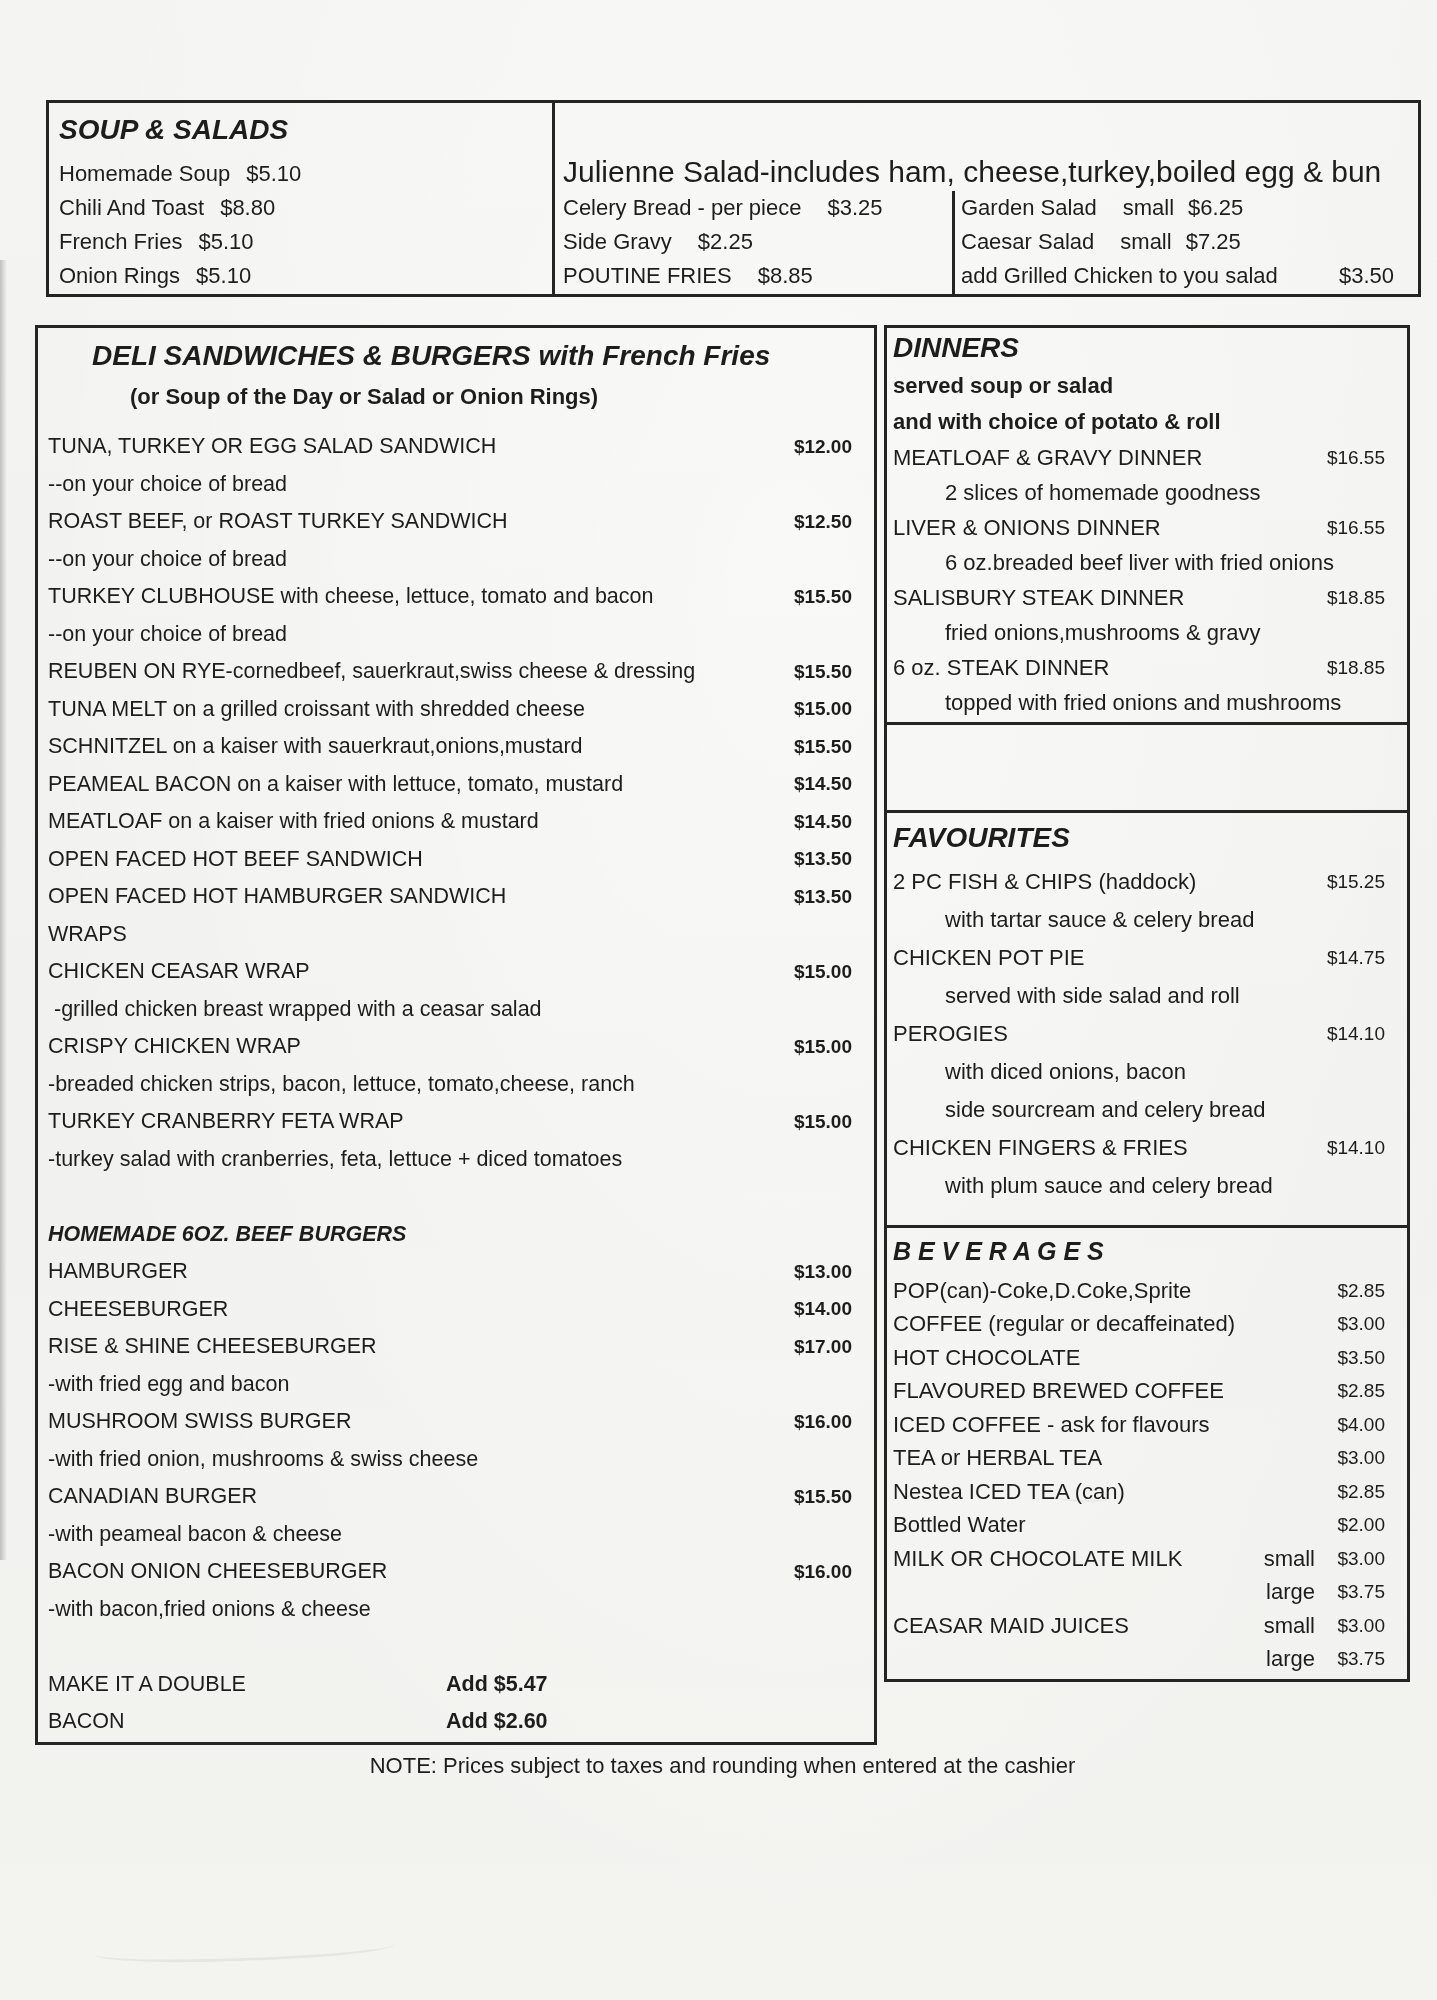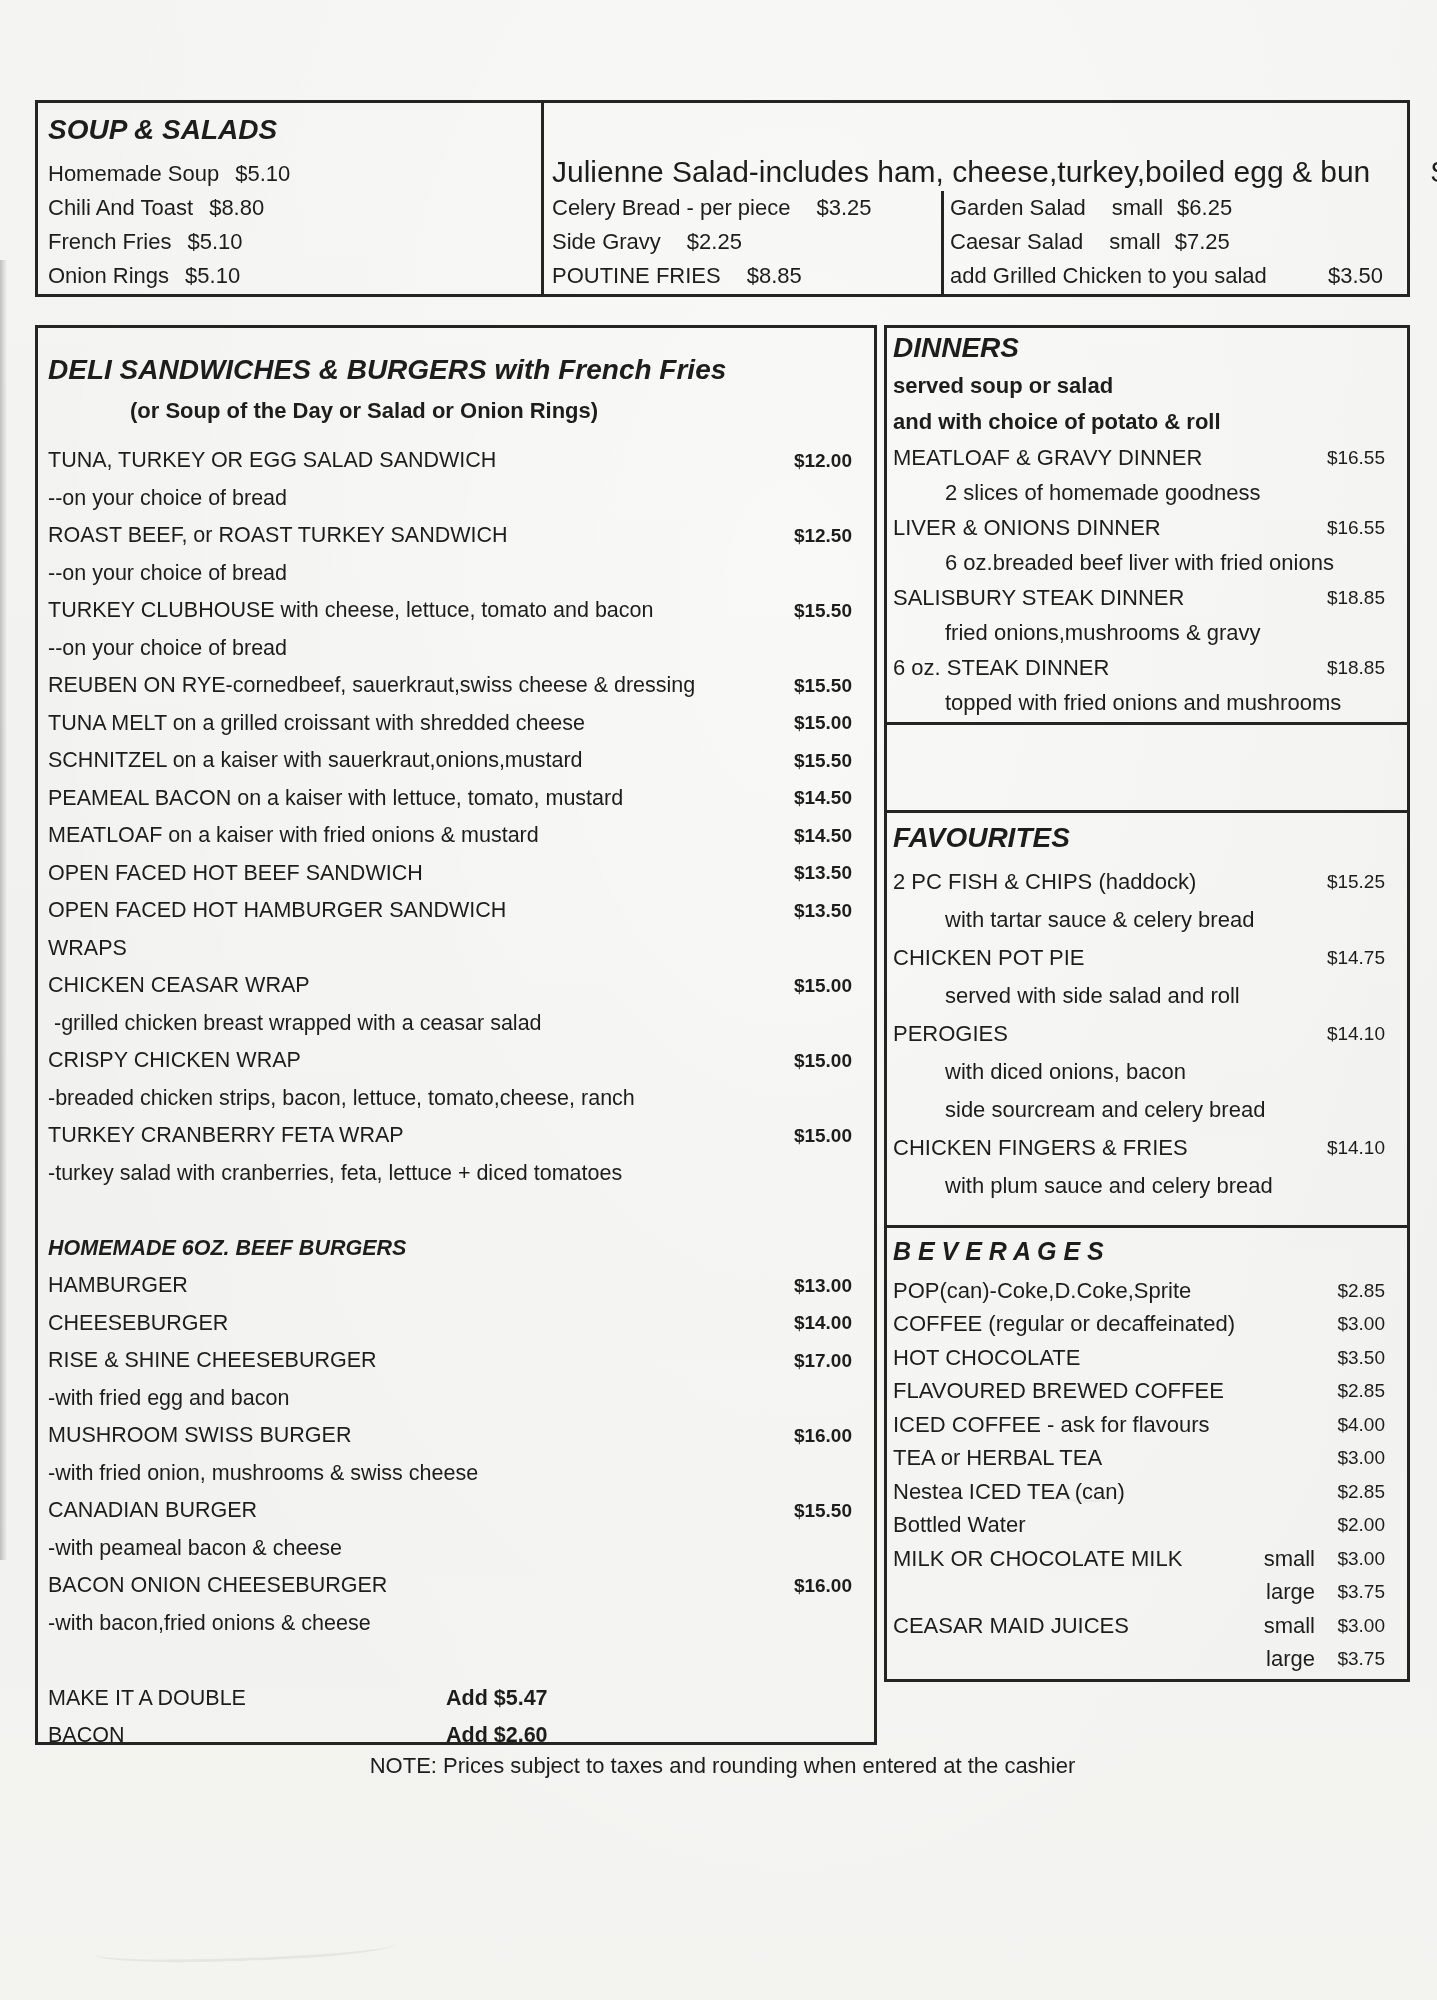--- a/index.html
+++ b/index.html
@@ -20,41 +20,41 @@
     border-bottom:3px solid #8a8a86;border-radius:50%;opacity:.12;transform:rotate(-2deg);}
   .smudge2{position:absolute;left:1050px;top:1490px;width:60px;height:10px;
     border-bottom:2px solid #9a9a96;border-radius:50%;opacity:.10;transform:rotate(3deg);}
 
   .box{position:absolute;border:3px solid #242424;box-sizing:border-box;}
   .row{display:flex;align-items:center;position:relative;}
   .nm{white-space:pre;}
   .sec-title{font-style:italic;font-weight:700;font-size:28px;display:flex;align-items:center;}
 
   
-  .soup-box{left:35px;top:100px;width:1375px;height:197px;}
+  .soup-box{left:46px;top:100px;width:1375px;height:197px;}
   .soup-left{position:absolute;left:0;top:0;bottom:0;width:506px;
     border-right:3px solid #242424;box-sizing:border-box;padding-left:10px;}
   .soup-left .sec-title{height:54px;}
   .soup-rows .row{height:34px;font-size:22px;}
   .soup-rows .pi{margin-left:16px;}
   .julienne{position:absolute;left:514px;right:8px;top:50px;height:38px;font-size:30px;gap:39px;}
   .julienne .pi{margin-left:22px;}
   .soup-mid{position:absolute;left:514px;top:88px;bottom:0;width:380px;}
   .soup-mid .row{height:34px;font-size:22px;}
   .soup-mid .pi{margin-left:26px;}
   .soup-r2{position:absolute;left:903px;top:88px;bottom:0;right:0;
     border-left:3px solid #242424;box-sizing:border-box;padding-left:6px;}
   .soup-r2 .row{height:34px;font-size:22px;}
   .soup-r2 .size{margin-left:26px;}
   .soup-r2 .pi{margin-left:14px;}
   .soup-r2 .spread .pi{position:absolute;right:24px;margin:0;}
 
   
   .deli-box{left:35px;top:325px;width:842px;height:1420px;padding-left:10px;}
-  .deli-title{height:44px;padding-top:20px;}
+  .deli-title{height:44px;padding-top:6px;margin-left:44px;}
   .deli-sub{height:38px;display:flex;align-items:center;padding-left:82px;
     font-weight:700;font-size:22px;}
   .deli-rows{margin-top:12px;}
   .deli-rows .row{height:37.5px;font-size:21.5px;padding-right:90px;}
   .deli-rows .pi{position:absolute;right:22px;top:0;height:100%;width:80px;
     display:flex;align-items:center;justify-content:flex-end;font-size:19px;font-weight:bold;}
   .deli-rows .addon .pi{right:auto;left:398px;width:auto;justify-content:flex-start;font-size:21.5px;}
   .bold .nm{font-weight:400;}
   .bi .nm{font-weight:700;font-style:italic;}
 

